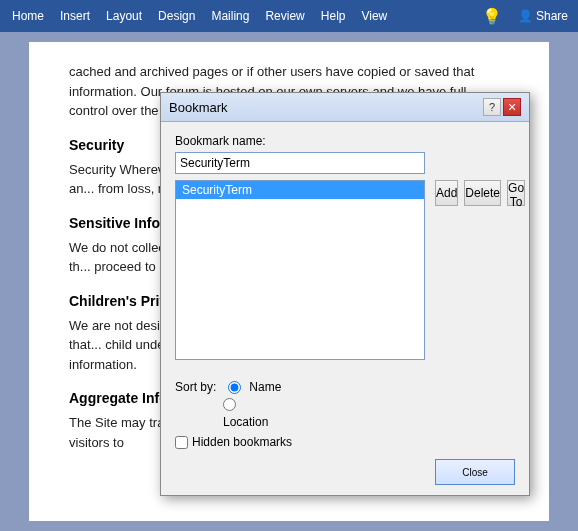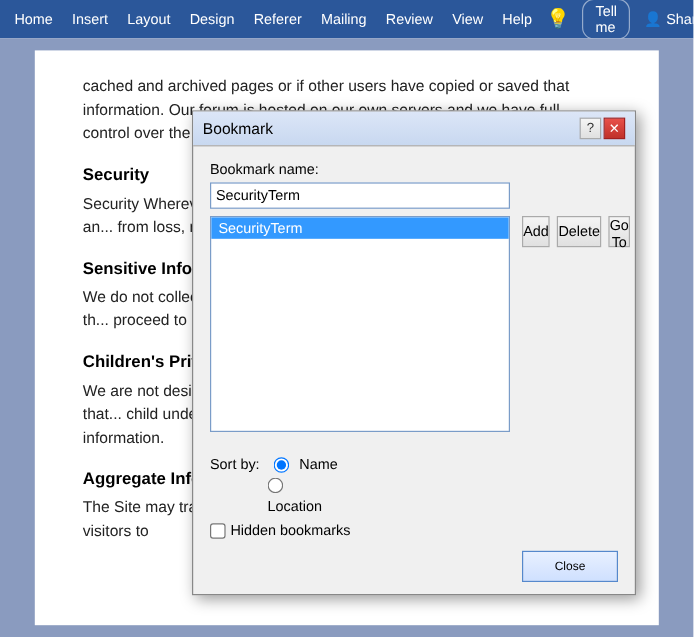--- a/index.html
+++ b/index.html
@@ -262,28 +262,26 @@
     .list-area::-webkit-scrollbar-thumb { background: #c0c0c0; border: 1px solid #aaa; }
   </style>
 </head>
 <body>
 
 <div class="ribbon">
   <div class="ribbon-tab">Home</div>
   <div class="ribbon-tab">Insert</div>
   <div class="ribbon-tab">Layout</div>
   <div class="ribbon-tab">Design</div>
-  <div class="ribbon-tab">Referer</div>
   <div class="ribbon-tab">Mailing</div>
   <div class="ribbon-tab">Review</div>
+  <div class="ribbon-tab">Help</div>
   <div class="ribbon-tab">View</div>
-  <div class="ribbon-tab">Help</div>
   <div class="ribbon-right">
     <span class="ribbon-icon">💡</span>
-    <div class="ribbon-tell">Tell me</div>
     <div class="ribbon-share">
       <span>👤</span>
       <span>Share</span>
     </div>
   </div>
 </div>
 
 <div class="doc-area">
   <div class="doc-page">
     <p class="doc-para">cached and archived pages or if other users have copied or saved that information. Our forum is hosted on our own servers and we have full control over the data and ability to remove conte...</p>

